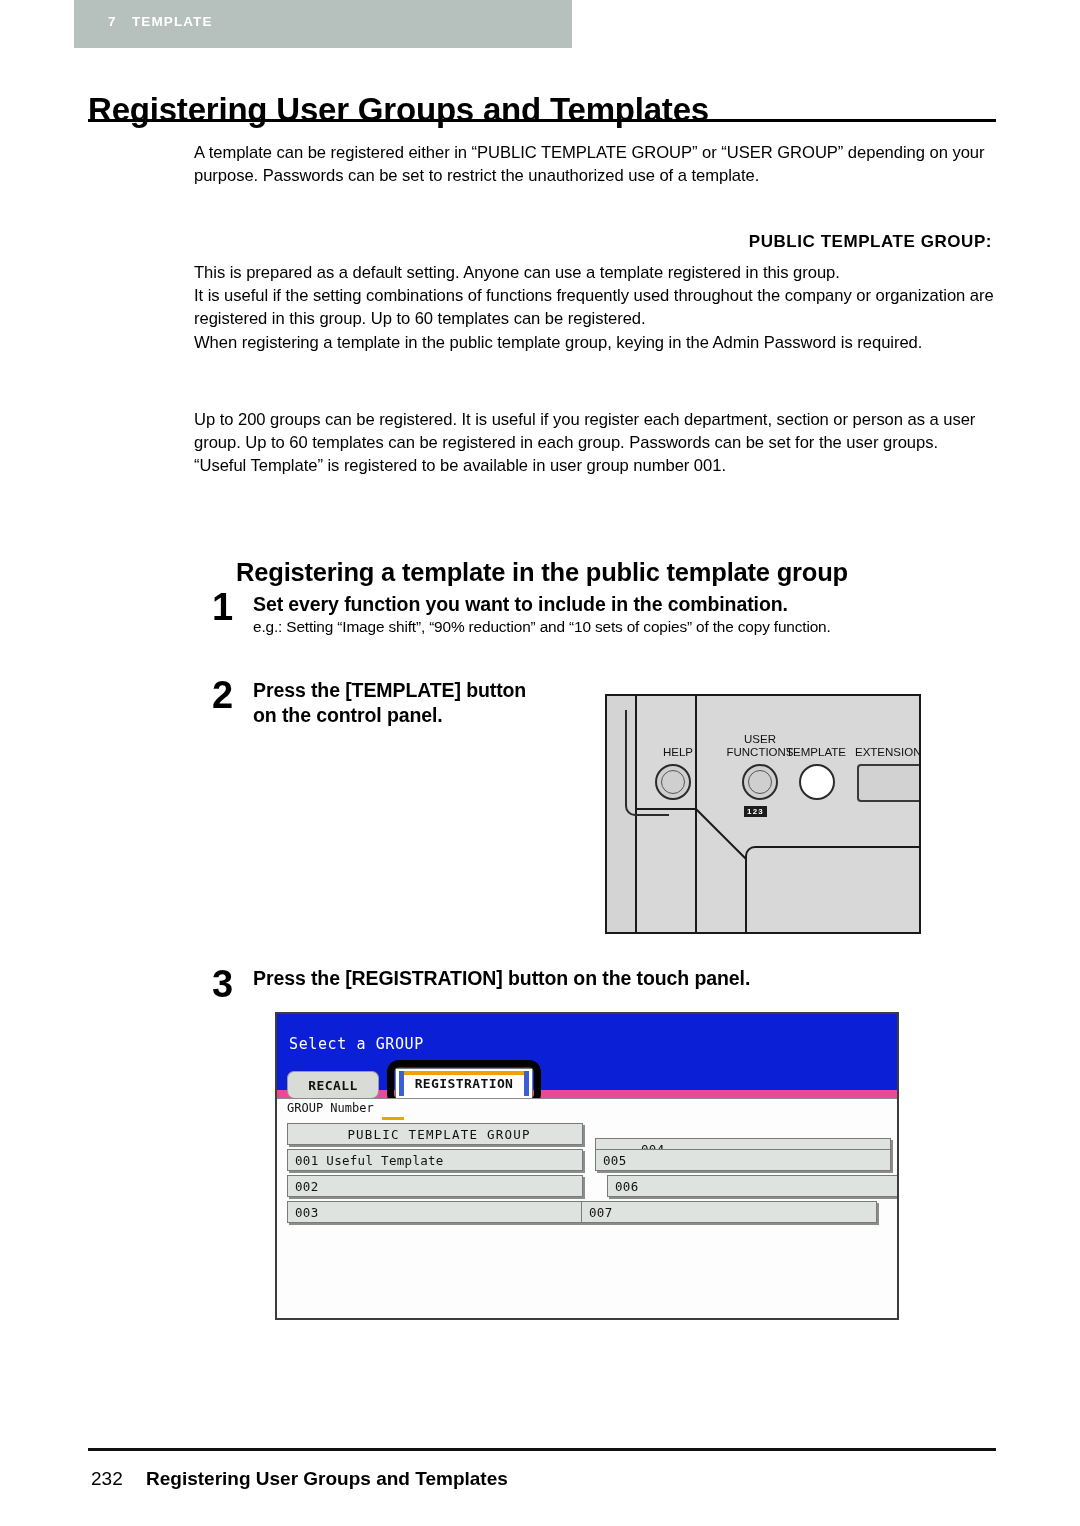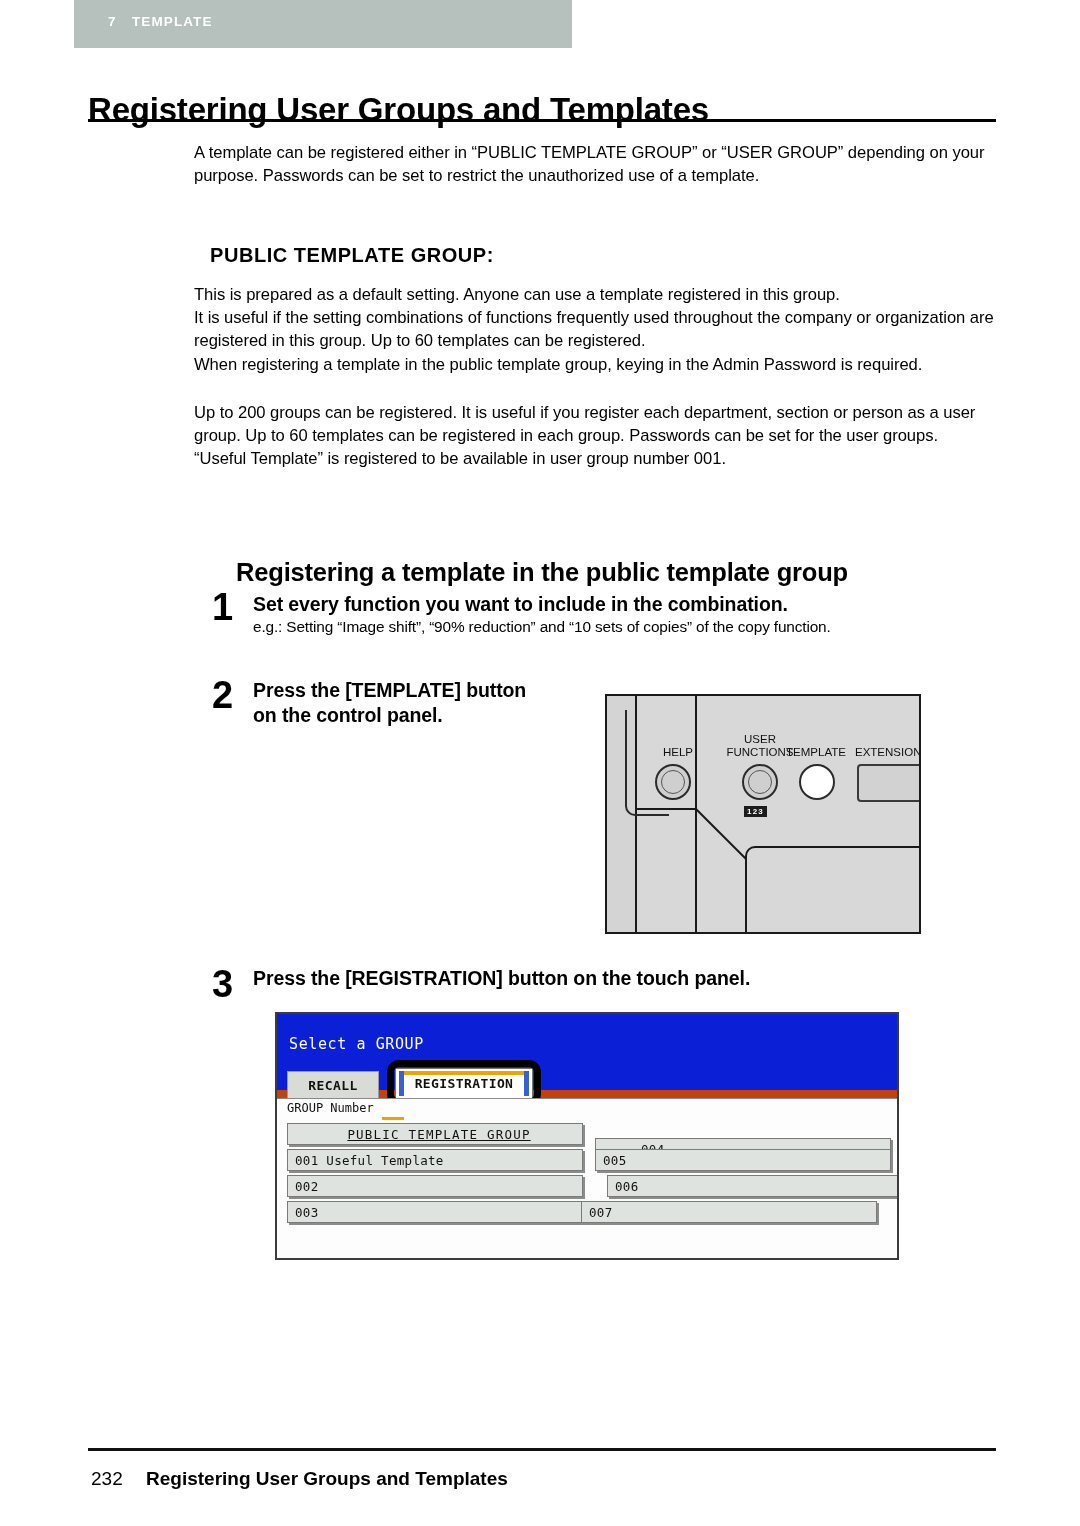--- a/index.html
+++ b/index.html
@@ -43,24 +43,25 @@
 
   
   .body-col { position: absolute; left: 194px; width: 802px; }
   p.para {
     margin: 0;
     font-size: 16.6px;
     line-height: 23.2px;
     letter-spacing: -0.05px;
   }
   .sub-head {
-    margin: 16px;
-    font-size: 20px;
+    margin: 4px;
+    font-size: 17px;
     font-weight: bold;
     letter-spacing: .55px;
+    text-align: right;
   }
 
   
   .section-title {
     position: absolute; left: 88px; top: 537px; width: 908px;
     font-size: 25.5px; font-weight: bold; letter-spacing: -0.2px; text-align: center;
   }
 
   
   .step-num {
@@ -148,22 +149,22 @@
   .cp-extbox {
     position: absolute;
     border: 2px solid #3a3a3a;
     border-radius: 4px;
     background: #d2d2d2;
   }
 
   
   .lcd {
     position: absolute; left: 275px; top: 1012px;
-    width: 624px; height: 248px;
-    background: #c2410c;
+    width: 624px; height: 308px;
+    background: #ec4899;
     border: 2px solid #3c3c3c;
     font-family: "DejaVu Sans Mono", monospace;
     overflow: hidden;
   }
   .lcd-blue {
     position: absolute; left: 0; top: 0; width: 100%; height: 76px;
     background: #0b1fd6;
   }
   .lcd-blue-title {
     position: absolute; left: 12px; top: 21px;
@@ -175,21 +176,21 @@
   .tab {
     position: absolute;
     height: 27px;
     background: #d9dcd6;
     border: 1px solid #9a9a9a;
     border-bottom: none;
     display: flex; align-items: center; justify-content: center;
     font-size: 13px; font-weight: bold; letter-spacing: .4px;
     color: #111;
   }
-  .tab.recall { left: 10px; top: 3px; width: 92px; }
+  .tab.recall { left: 10px; top: 3px; width: 92px; border-radius: 7px; }
   .tab.registration {
     left: 118px; top: 0px; width: 138px; height: 30px;
     background: #ffffff;
     border: 1px solid #777;
     border-bottom: none;
   }
   .tab.registration .orangebar {
     position: absolute; left: 8px; top: 2px; right: 8px; height: 4px;
     background: #f0a200;
   }
@@ -230,21 +231,21 @@
     height: 22px;
     background: #dfe3e0;
     border: 1px solid #7a7a7a;
     box-shadow: 2px 2px 0 #8c8c8c;
     font-size: 12.5px;
     color: #111;
     display: flex; align-items: center;
     padding-left: 7px;
     letter-spacing: .3px;
   }
-  .gcell.centered { justify-content: center; padding-left: 8px; letter-spacing: 1.2px; text-decoration: underline; }
+  .gcell.centered { justify-content: center; padding-left: 8px; letter-spacing: 1.2px; }
 
   
   .footer-rule {
     position: absolute; left: 88px; top: 1448px; width: 908px; height: 2.5px;
     background: #111;
   }
   .footer-page {
     position: absolute; left: 91px; top: 1468px;
     font-size: 19px; font-weight: normal;
   }
@@ -269,21 +270,21 @@
 </div>
 
 <div class="body-col" style="top:228px;">
   <p class="sub-head">PUBLIC TEMPLATE GROUP:</p>
   <p class="para" style="margin-top:9px;">This is prepared as a default setting. Anyone can use a template registered in this group.</p>
   <p class="para">It is useful if the setting combinations of functions frequently used throughout the company or organization are registered in this group. Up to 60 templates can be registered.</p>
   <p class="para">When registering a template in the public template group, keying in the Admin Password is required.</p>
 </div>
 
 <div class="body-col" style="top:392px;">
-  <p class="para" style="margin-top:9px;">Up to 200 groups can be registered. It is useful if you register each department, section or person as a user group. Up to 60 templates can be registered in each group. Passwords can be set for the user groups.</p>
+  <p class="para" style="margin-top:16px;">Up to 200 groups can be registered. It is useful if you register each department, section or person as a user group. Up to 60 templates can be registered in each group. Passwords can be set for the user groups.</p>
   <p class="para">“Useful Template” is registered to be available in user group number 001.</p>
 </div>
 
 <h2 class="section-title">Registering a template in the public template group</h2>
 
 <div class="step-num" style="left:212px; top:588px;">1</div>
 <div class="step-title" style="left:253px; top:592px; width:745px;">Set every function you want to include in the combination.</div>
 <div class="step-sub" style="left:253px; top:617px; width:745px;">e.g.: Setting “Image shift”, “90% reduction” and “10 sets of copies” of the copy function.</div>
 
 <div class="step-num" style="left:212px; top:676px;">2</div>

